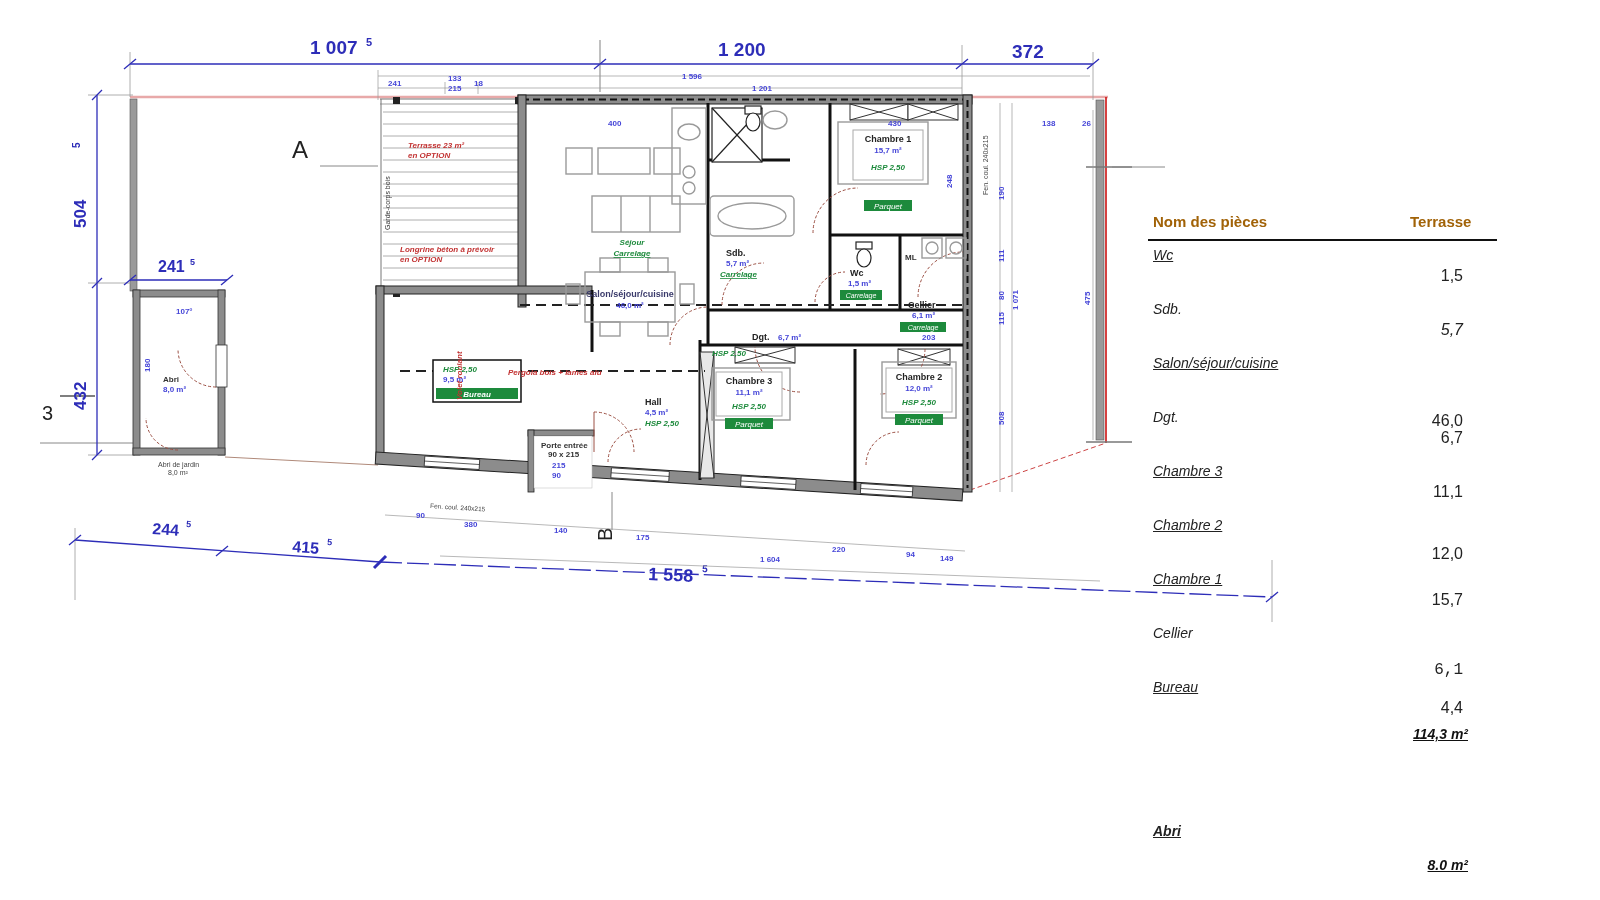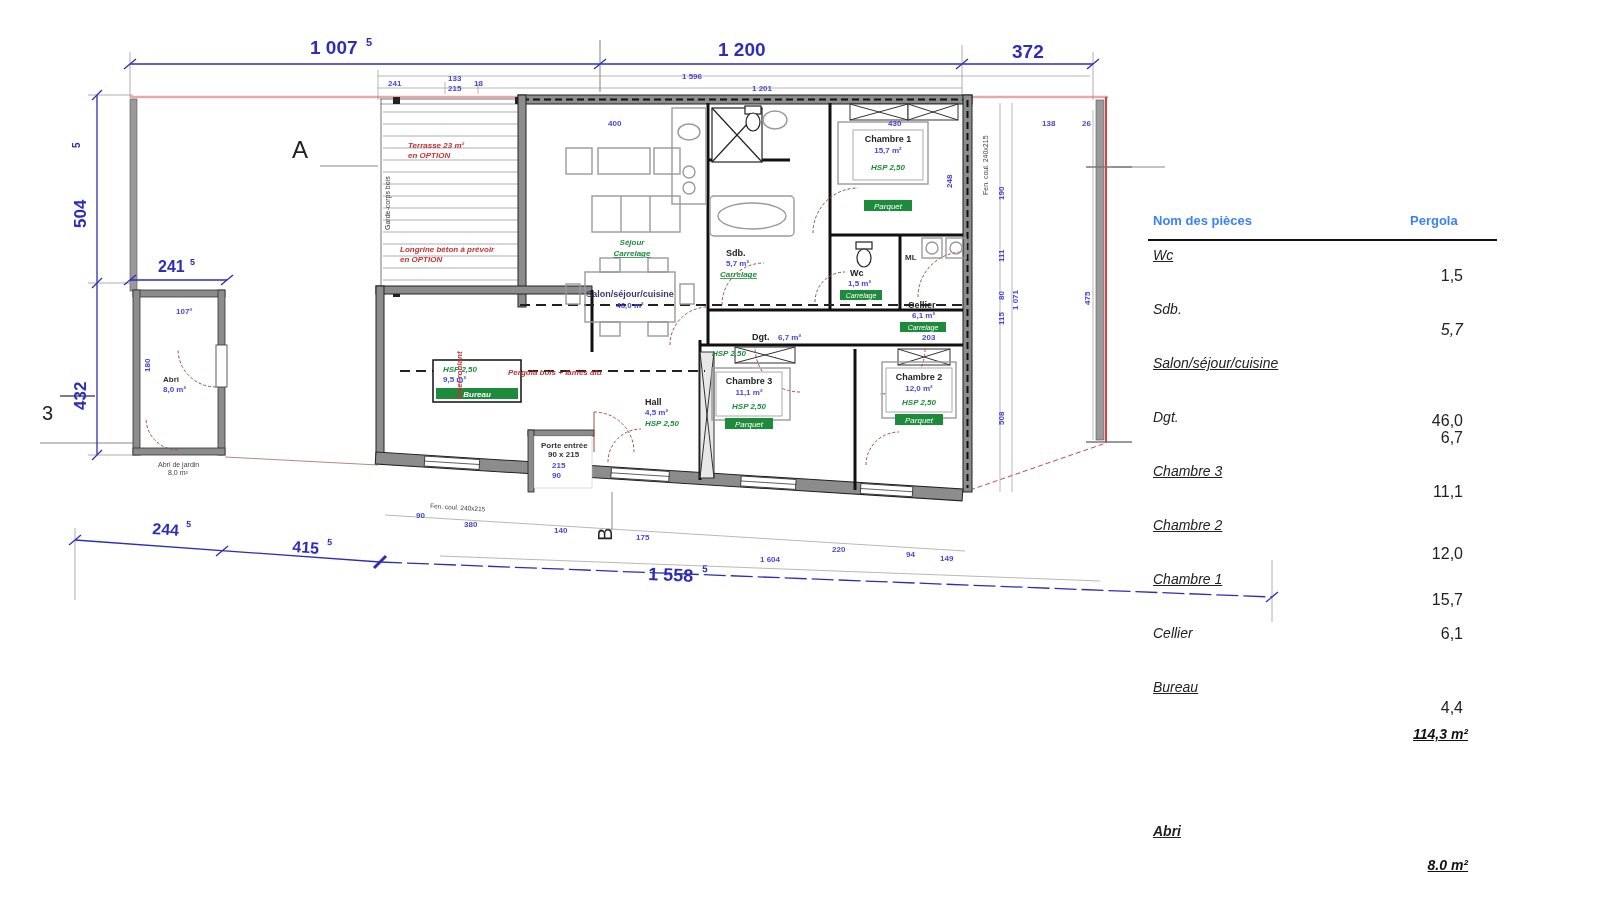--- a/index.html
+++ b/index.html
@@ -9,21 +9,21 @@
   svg text{font-family:"Liberation Sans",sans-serif;}
   .dimtxt{fill:#2d2db8;font-weight:bold;}
   .micro{fill:#4646d8;font-size:8px;font-weight:bold;}
   .green{fill:#1d8a3c;font-size:8px;font-style:italic;font-weight:bold;}
   .greenu{fill:#1d8a3c;font-size:8px;font-style:italic;font-weight:bold;text-decoration:underline;}
   .red{fill:#c23232;font-size:8px;font-weight:bold;font-style:italic;}
   .blk{fill:#333;font-size:8px;font-weight:bold;}
   .rname{fill:#222;font-size:9px;font-weight:bold;}
   
   #roomtable{position:absolute;left:1148px;top:205px;width:352px;height:660px;color:#1a1a1a;}
-  .th{position:absolute;font-size:13px;font-weight:bold;color:#3b82f6;}
+  .th{position:absolute;font-size:15px;font-weight:bold;color:#a16207;}
   .hline{position:absolute;left:0px;top:34px;width:349px;height:0;border-top:2.5px solid #111;}
   .rn{position:absolute;left:5px;font-size:14px;font-style:italic;color:#222;white-space:nowrap;}
   .rv{position:absolute;left:230px;width:85px;text-align:right;font-size:16px;color:#222;}
   .und{text-decoration:underline;}
   .tot{position:absolute;left:190px;width:130px;text-align:right;font-size:14px;
        font-weight:bold;font-style:italic;text-decoration:underline;color:#111;}
 </style>
 </head>
 <body>
 
@@ -397,21 +397,21 @@
   <text class="micro" x="906" y="557">94</text>
   <text class="micro" x="940" y="561">149</text>
   <text class="micro" x="760" y="562">1 604</text>
   <text class="micro" x="552" y="468">215</text>
   <text class="micro" x="552" y="478">90</text>
   <text class="micro" x="922" y="340">203</text>
 </svg>
 
 <div id="roomtable">
   <div class="th" style="left:5px;top:8px;">Nom des pièces</div>
-  <div class="th" style="left:262px;top:8px;">Pergola</div>
+  <div class="th" style="left:262px;top:8px;">Terrasse</div>
   <div class="hline"></div>
 
   <div class="rn und" style="top:42px;">Wc</div>
   <div class="rv" style="top:62px;">1,5</div>
 
   <div class="rn" style="top:96px;">Sdb.</div>
   <div class="rv" style="top:116px;font-style:italic;">5,7</div>
 
   <div class="rn und" style="top:150px;">Salon/séjour/cuisine</div>
   <div class="rv" style="top:170px;margin-top:37px;">46,0</div>
@@ -422,21 +422,21 @@
   <div class="rn und" style="top:258px;">Chambre 3</div>
   <div class="rv" style="top:278px;">11,1</div>
 
   <div class="rn und" style="top:312px;">Chambre 2</div>
   <div class="rv" style="top:340px;">12,0</div>
 
   <div class="rn und" style="top:366px;">Chambre 1</div>
   <div class="rv" style="top:386px;">15,7</div>
 
   <div class="rn" style="top:420px;">Cellier</div>
-  <div class="rv" style="top:420px;">6,1</div>
+  <div class="rv" style="top:456px;font-family:Liberation Mono, monospace;">6,1</div>
 
   <div class="rn und" style="top:474px;">Bureau</div>
   <div class="rv" style="top:494px;">4,4</div>
 
   <div class="tot" style="top:521px;">114,3 m²</div>
 
   <div class="rn und" style="top:618px;font-weight:bold;">Abri</div>
   <div class="tot" style="top:652px;">8.0 m²</div>
 </div>
 

